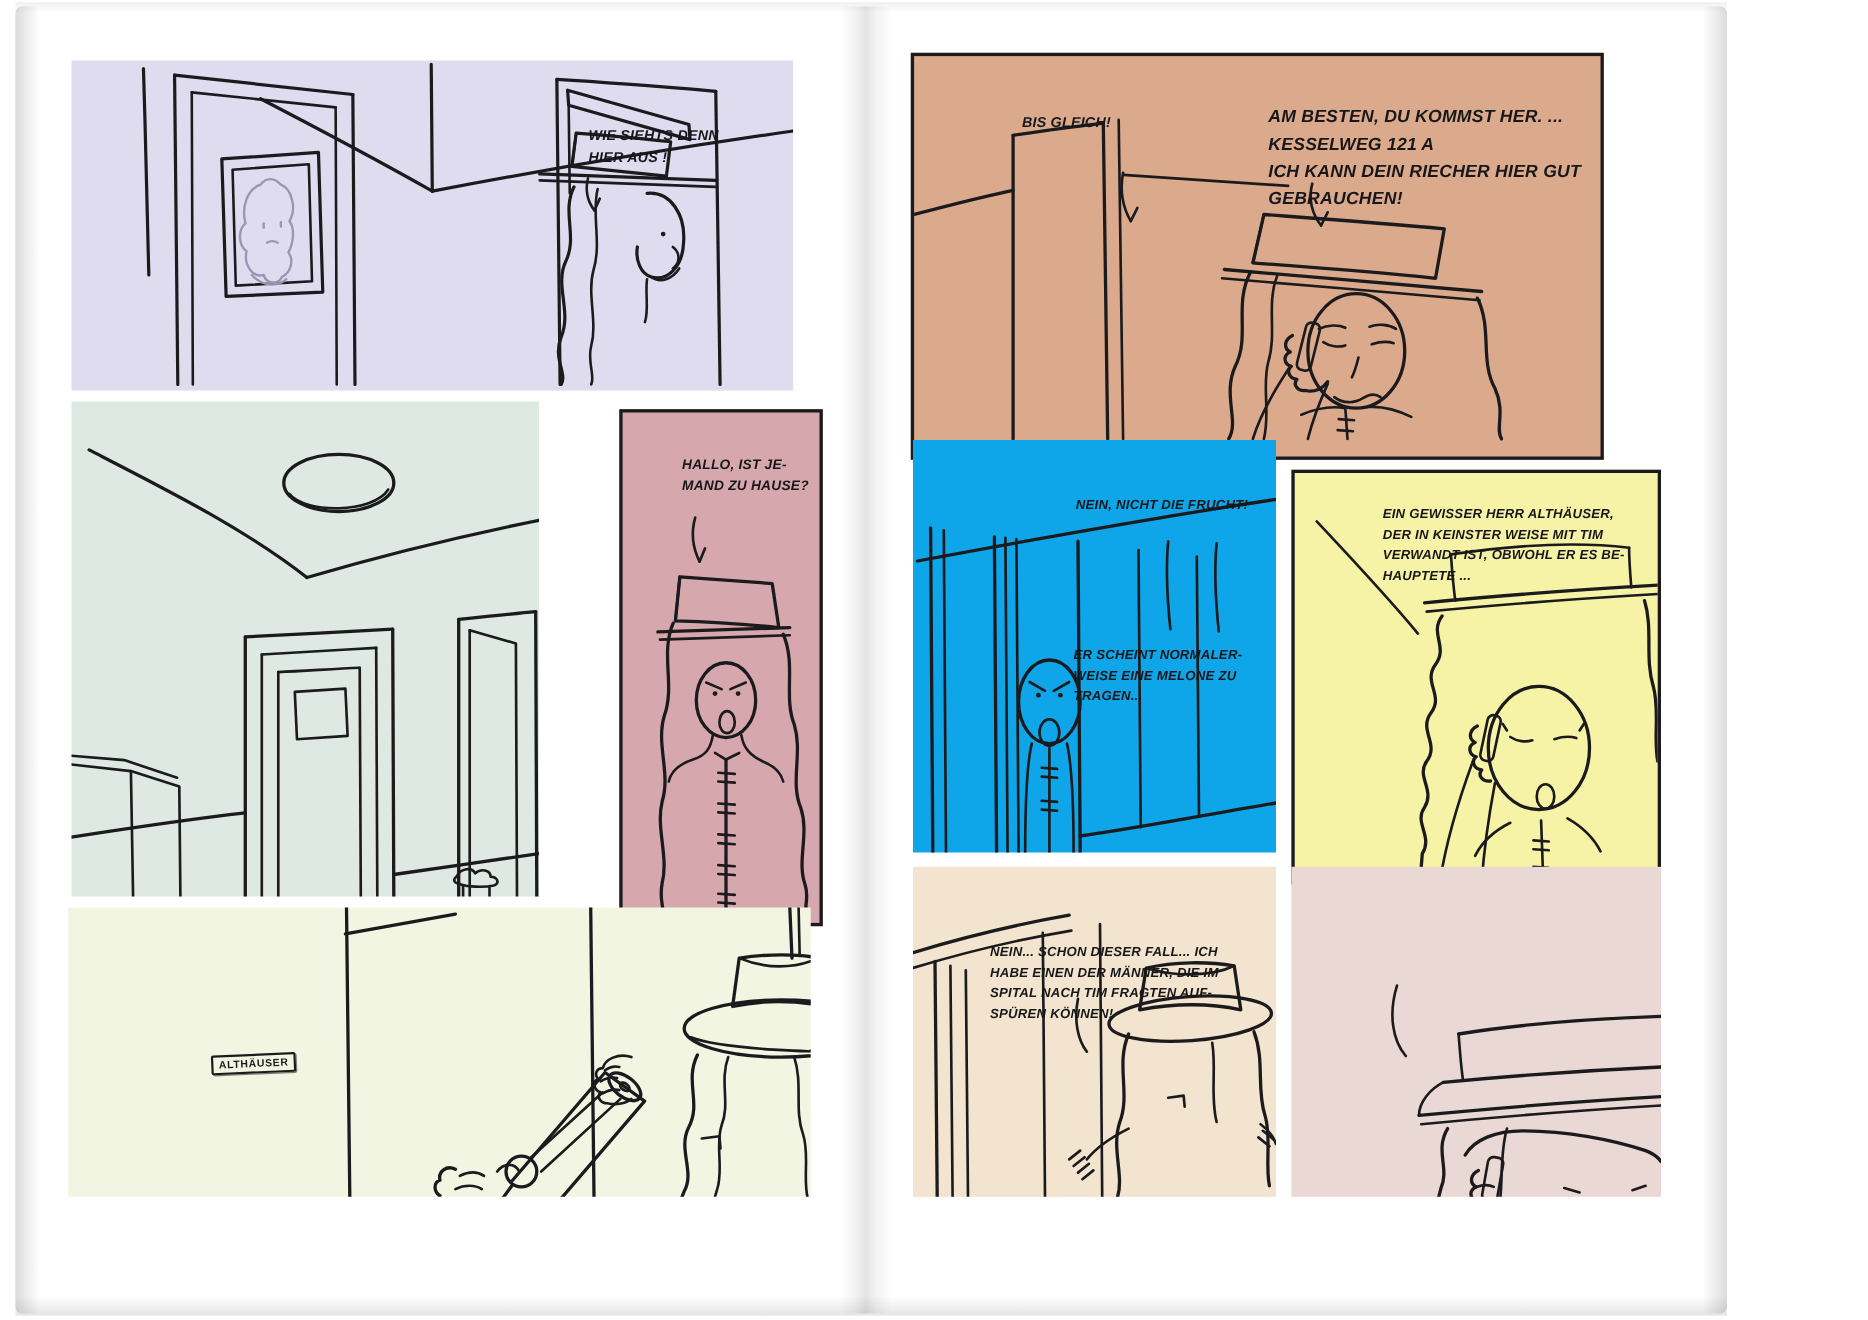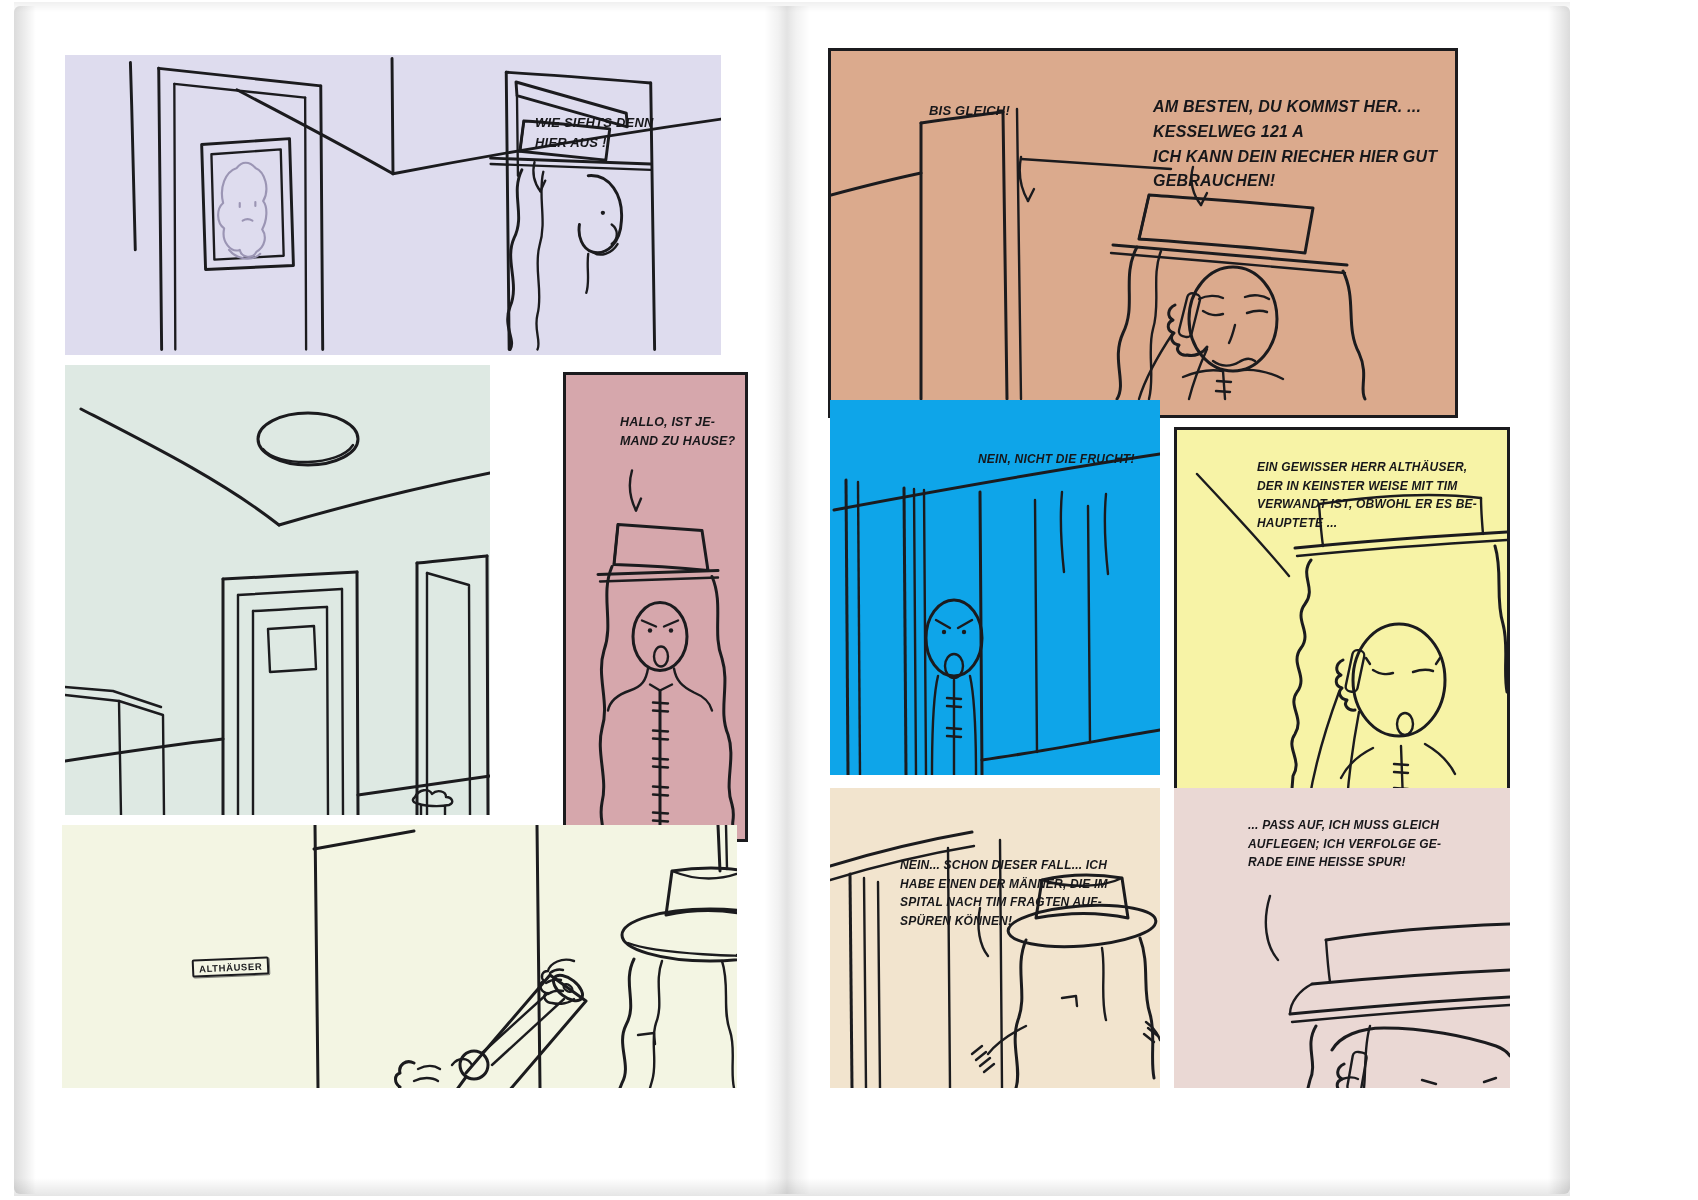--- a/index.html
+++ b/index.html
@@ -241,20 +241,23 @@
       <path class="ink2" d="M117,298 L131,299 M117,306 L131,307"></path>
       <path class="ink2" d="M117,328 L131,329 M117,336 L131,337"></path>
       <path class="ink" d="M150,92 L152,375"></path>
       <path class="ink2" d="M205,100 L207,352"></path>
       <path class="ink2" d="M258,106 L260,342"></path>
       <path class="ink" d="M152,360 C210,352 270,340 330,330"></path>
       <path class="ink2" d="M232,92 C230,114 231,144 234,172"></path>
       <path class="ink2" d="M276,94 C274,116 275,146 278,174"></path>
     </svg>
     <div class="speech sz12" style="left:148px;top:50px;">NEIN, NICHT DIE FRUCHT!</div>
+    <div class="speech sz12" style="left:146px;top:186px;">ER SCHEINT NORMALER-
+WEISE EINE MELONE ZU
+TRAGEN...</div>
   </section>
 
   <section class="panel bordered" style="left: 1174px; top: 399px; width: 336px; height: 377px; background: rgb(247, 243, 166); margin-top: 28px;">
     <svg viewBox="0 0 330 371">
       <path class="ink2" d="M20,44 C50,76 84,112 112,146"></path>
       <path class="ink" d="M118,118 C180,112 260,106 330,102"></path>
       <path class="ink2" d="M120,126 C182,120 262,114 330,110"></path>
       <path class="ink2" d="M146,116 C144,102 143,88 142,74"></path>
       <path class="ink2" d="M306,104 C305,92 304,80 304,68"></path>
       <path class="ink2" d="M142,74 C196,66 256,62 304,68"></path>
@@ -321,18 +324,15 @@
       <path class="ink2" d="M118,234 C192,227 268,221 336,217"></path>
       <path class="ink" d="M142,238 C130,258 144,274 136,292 L134,300"></path>
       <path class="ink" d="M158,262 C166,248 186,240 210,240 C250,240 292,248 322,258 C330,261 334,265 336,268"></path>
       <path class="ink2" d="M196,238 C190,258 192,280 190,300"></path>
       <path class="ink2" d="M248,292 L262,296"></path>
       <path class="ink2" d="M310,294 L322,290"></path>
       <rect class="ink2" x="176" y="264" width="14" height="40" rx="5" transform="rotate(10 183 284)"></rect>
       <path class="ink" d="M170,276 C162,280 162,288 168,291 C161,294 162,302 169,304"></path>
       <path class="ink2" d="M168,291 C174,289 180,289 184,291"></path>
     </svg>
-    <div class="speech sz12" style="left:74px;top:28px;">... PASS AUF, ICH MUSS GLEICH
-AUFLEGEN; ICH VERFOLGE GE-
-RADE EINE HEISSE SPUR!</div>
   </section>
 
 </div>
 
 </body></html>

